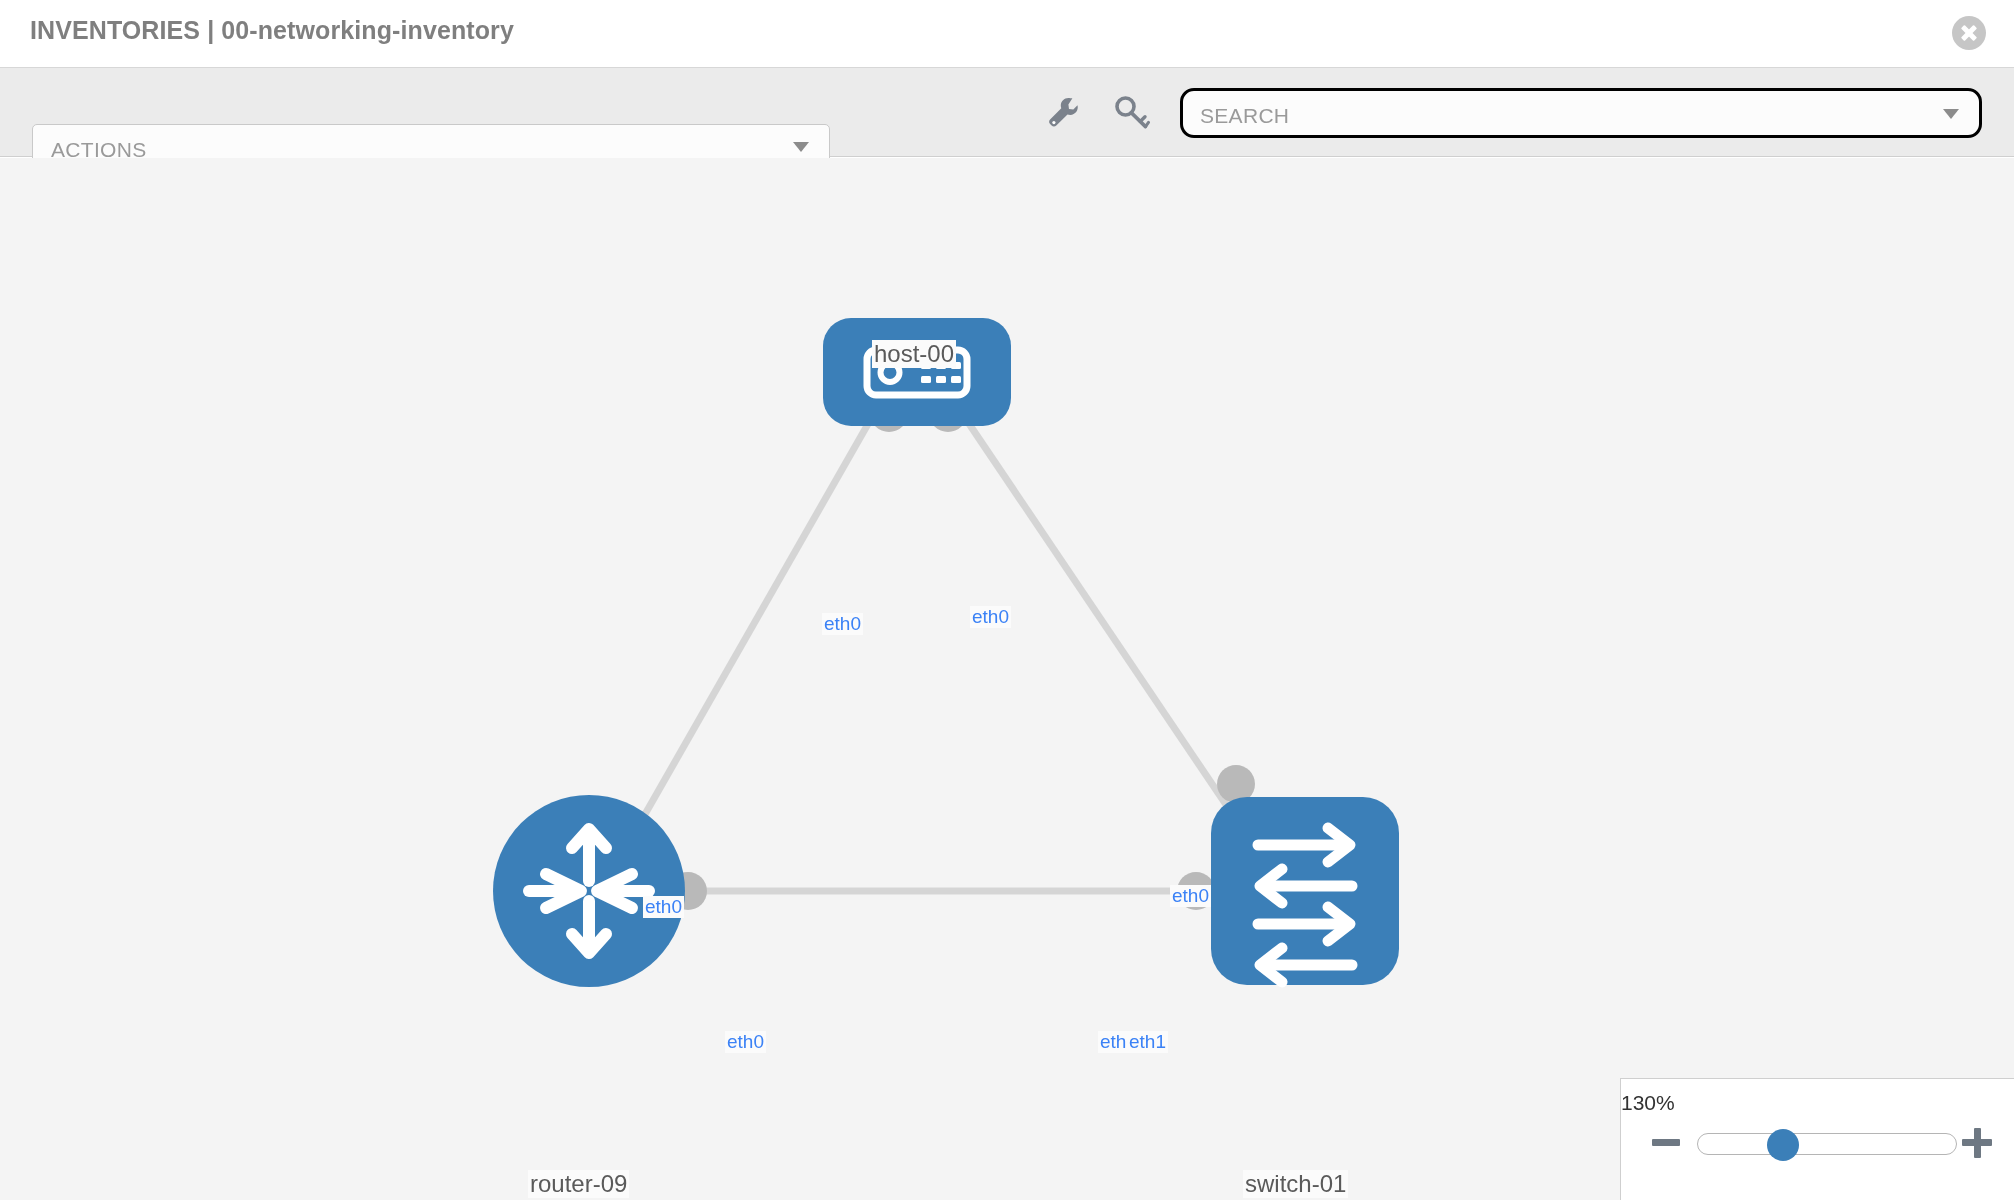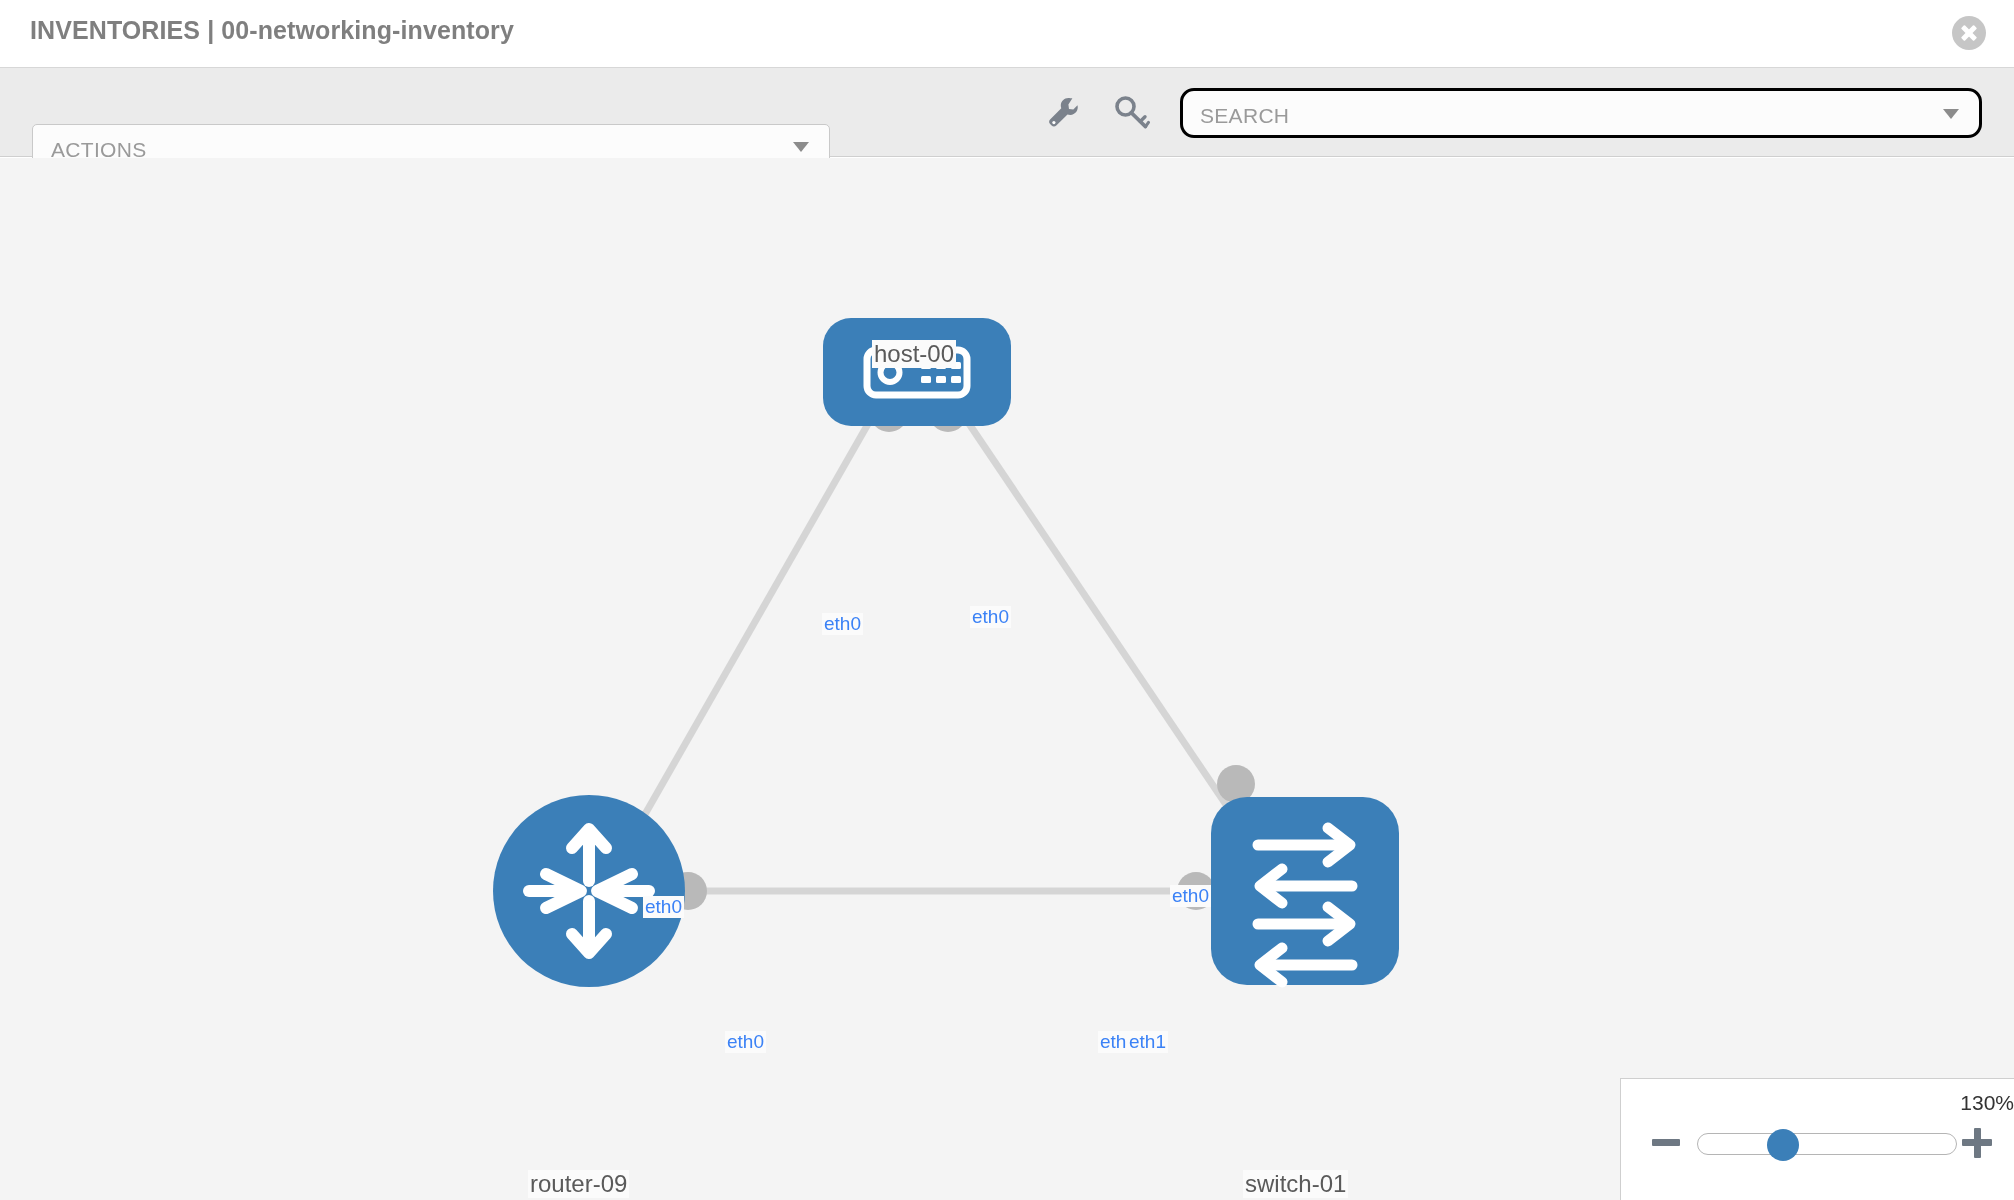--- a/index.html
+++ b/index.html
@@ -181,21 +181,21 @@
     background: #ffffff;
     border: 1px solid #cfcfcf;
     border-right: none;
     border-bottom: none;
     box-sizing: border-box;
   }
   #zoom-level {
     position: absolute;
     left: 0; right: 0;
     top: 12px;
-    text-align: right;
+    text-align: left;
     font-size: 21px;
     color: #333333;
   }
   #zoom-out-button, #zoom-in-button {
     position: absolute;
     top: 47px;
     width: 34px;
     height: 34px;
     cursor: pointer;
   }

